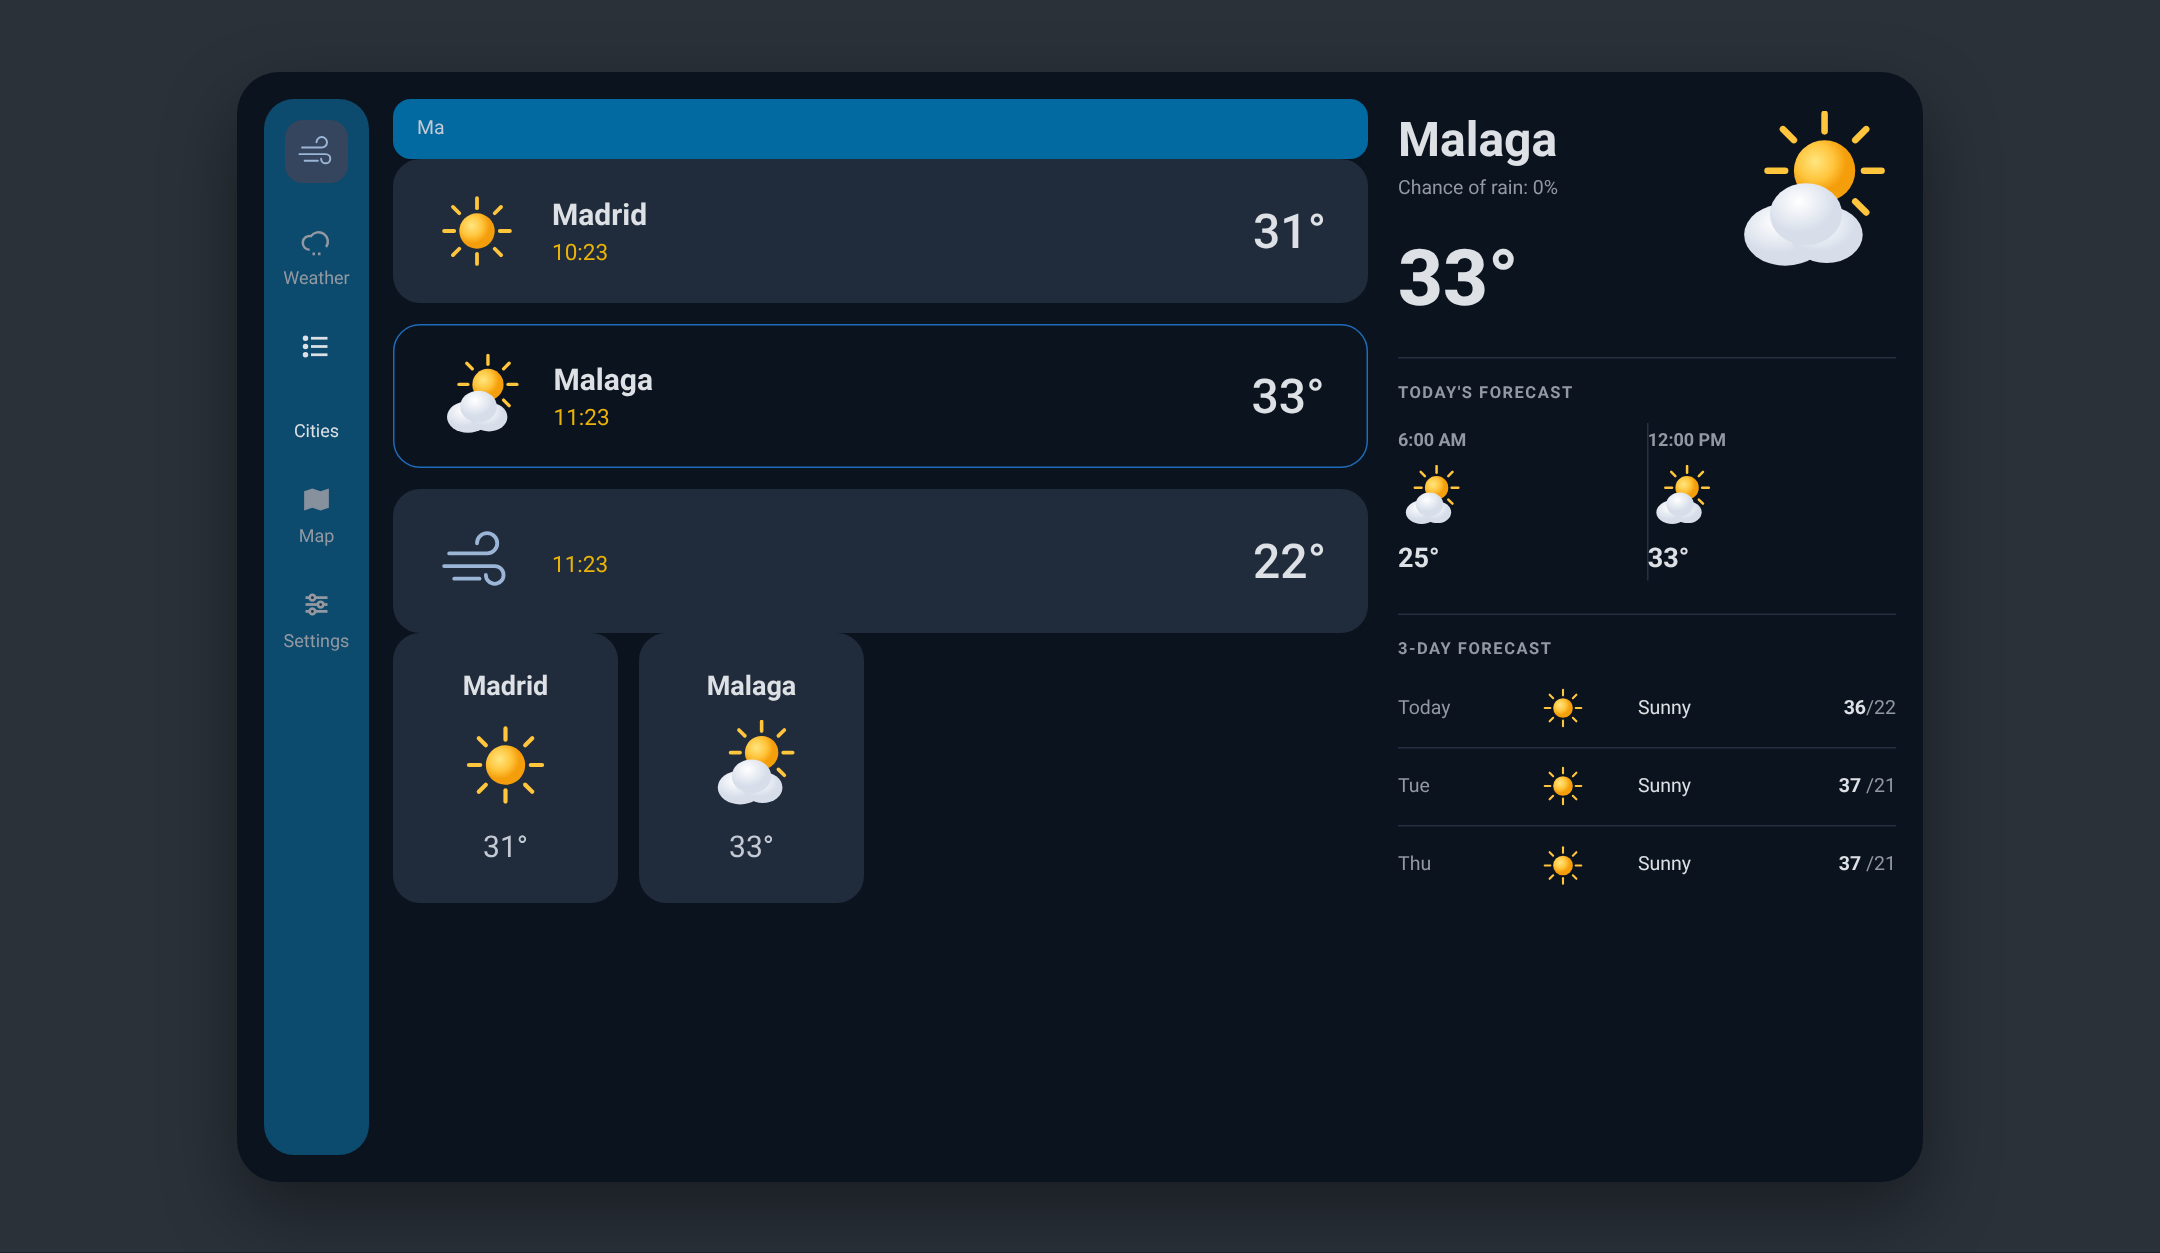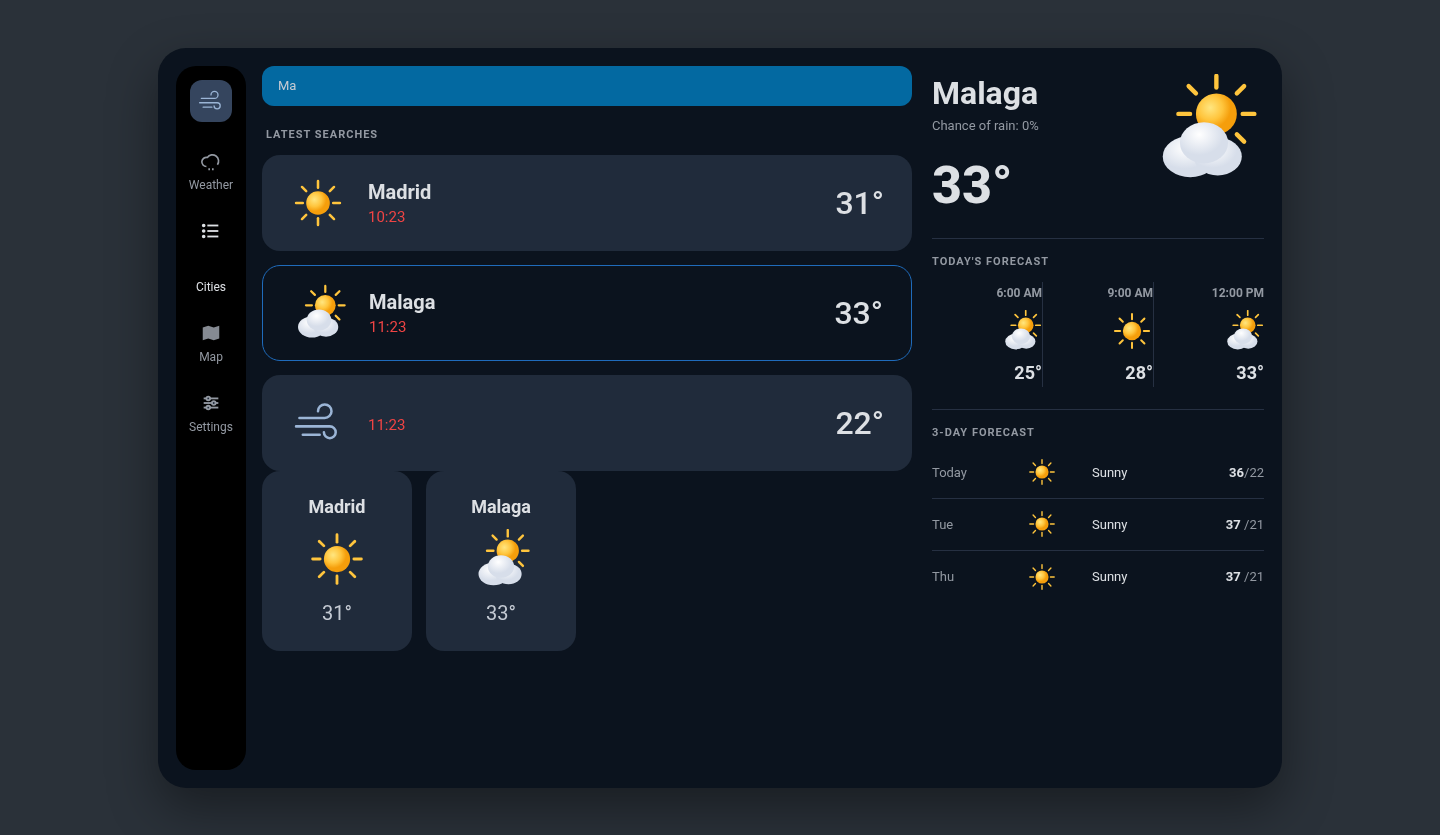--- a/index.html
+++ b/index.html
@@ -17,21 +17,21 @@
     background: #0b131e;
     border-radius: 28px;
     display: flex;
     padding: 18px;
     gap: 16px;
     box-shadow: 0 20px 50px rgba(0,0,0,.4);
   }
   
   .sidebar {
     width: 70px;
-    background: #000000;
+    background: #0c4a6e;
     border-radius: 20px;
     display: flex;
     flex-direction: column;
     align-items: center;
     padding: 14px 0;
     gap: 28px;
   }
   .logo {
     width: 42px;
     height: 42px;
@@ -87,21 +87,21 @@
     gap: 22px;
     cursor: pointer;
   }
   .city-row.selected {
     background: #0b131e;
     border: 1px solid #1f6bbb;
   }
   .city-icon { width: 56px; display:flex; align-items:center; justify-content:center; }
   .city-info { flex: 1; }
   .city-name { color: #dde0e4; font-size: 20px; font-weight: 700; }
-  .city-time { color: #ef4444; font-size: 15px; margin-top: 4px; }
+  .city-time { color: #eab308; font-size: 15px; margin-top: 4px; }
   .city-temp { color: #dde0e4; font-size: 32px; font-weight: 500; }
   .suggestions { display: flex; gap: 14px; }
   .sugg-card {
     width: 150px;
     height: 180px;
     background: #202b3b;
     border-radius: 18px;
     display: flex;
     flex-direction: column;
     align-items: center;
@@ -122,21 +122,21 @@
   .detail-title { font-size: 32px; font-weight: 700; }
   .detail-sub { font-size: 13px; color: #9399a2; margin-top: 6px; }
   .detail-temp { font-size: 52px; font-weight: 800; margin-top: 22px; }
   .big-icon { width: 120px; display:flex; justify-content:center; }
   .divider { height: 1px; background: #263042; margin: 22px 0 16px; }
   .hourly { display: flex; }
   .hour-col {
     flex: 1;
     display: flex;
     flex-direction: column;
-    align-items: flex-end;
+    align-items: flex-start;
     gap: 10px;
     border-right: 1px solid #263042;
     padding: 4px 0;
   }
   .hour-col:last-child { border-right: none; }
   .hour-time { font-size: 12px; font-weight: 700; color: #9399a2; }
   .hour-temp { font-size: 18px; font-weight: 700; }
   .daily-row {
     display: flex;
     align-items: center;
@@ -244,21 +244,20 @@
           <circle cx="15" cy="12" r="2" fill="#202b3b"></circle>
           <circle cx="9" cy="17" r="2" fill="#202b3b"></circle>
         </svg>
       <span>Settings</span>
     </div>
   </div>
 
   <div class="main">
     <input class="search" value="Ma" style="">
 
-    <div class="section-label">LATEST SEARCHES</div>
 
     <div class="list">
       <div class="city-row">
         <div class="city-icon">
             <svg viewBox="0 0 64 64" width="54" height="54">
               <use href="#ic-sun"></use>
             </svg>
           </div>
         <div class="city-info">
           <div class="city-name">Madrid</div>
@@ -331,27 +330,20 @@
 
     <div class="hourly">
       <div class="hour-col">
         <div class="hour-time">6:00 AM</div>
         <svg viewBox="0 0 64 64" width="42" height="42">
             <use href="#ic-partly"></use>
           </svg>
         <div class="hour-temp">25°</div>
       </div>
       <div class="hour-col">
-        <div class="hour-time">9:00 AM</div>
-        <svg viewBox="0 0 64 64" width="42" height="42">
-            <use href="#ic-sun"></use>
-          </svg>
-        <div class="hour-temp">28°</div>
-      </div>
-      <div class="hour-col">
         <div class="hour-time">12:00 PM</div>
         <svg viewBox="0 0 64 64" width="42" height="42">
             <use href="#ic-partly"></use>
           </svg>
         <div class="hour-temp">33°</div>
       </div>
     </div>
 
     <div class="divider"></div>
     <div class="section-label" style="margin:0 0 8px 0">3-DAY FORECAST</div>

